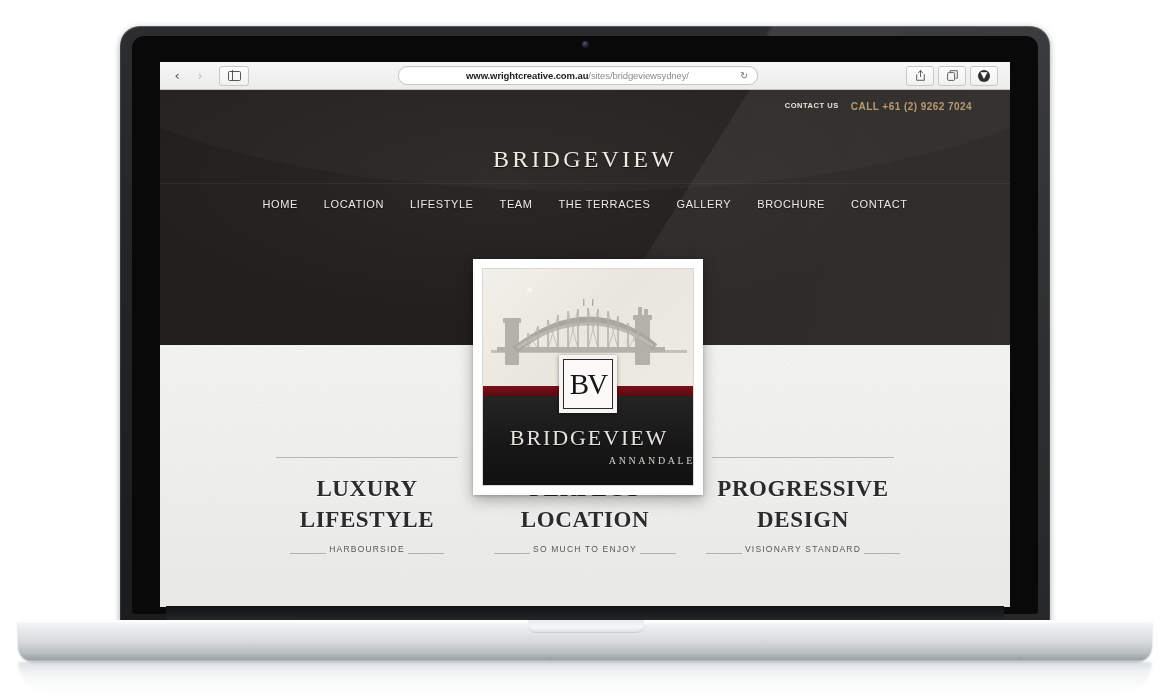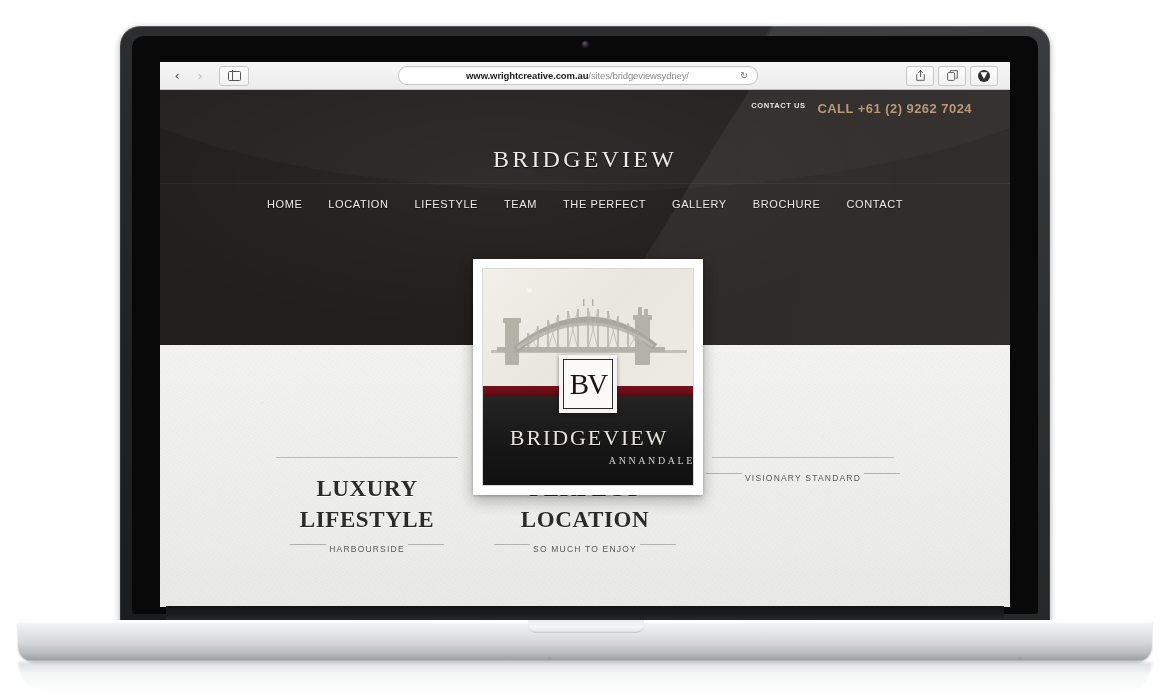--- a/index.html
+++ b/index.html
@@ -222,21 +222,21 @@
   .topbar {
     position: absolute; top: 0; left: 0; width: 850px; height: 62px;
     z-index: 4;
     display: flex; justify-content: flex-end; align-items: flex-start;
     padding: 11px 38px 0 0;
   }
   .contact-us {
     font-size: 7.5px; color: #e8e4df; letter-spacing: 0.55px;
     font-weight: 700; margin-right: 12px;
   }
-  .call-link { font-size: 13px; color: #b99a72; letter-spacing: 0.45px; font-weight: 700; }
+  .call-link { font-size: 10px; color: #b99a72; letter-spacing: 0.45px; font-weight: 700; }
 
   .brand {
     position: absolute; top: 56px; left: 0; width: 850px;
     text-align: center; z-index: 4;
   }
   .brand-text {
     font-family: "Liberation Serif", serif;
     font-size: 24px; letter-spacing: 3.2px;
     color: #efeae4;
     text-shadow: 0 1px 1px rgba(0,0,0,0.7);
@@ -360,21 +360,21 @@
     background: #b8b8b6;
   }
   .feat-title {
     font-family: "Liberation Serif", serif;
     font-size: 23px; line-height: 1.36;
     color: #2b2b2b; letter-spacing: 0.6px;
     text-shadow: 0 1px 0 rgba(255,255,255,0.9);
     font-weight: bold;
   }
   .feat-sub-row {
-    display: flex; align-items: flex-start; justify-content: center;
+    display: flex; align-items: flex-end; justify-content: center;
     gap: 3px; margin-top: 8px;
   }
   .feat-sub-line { width: 36px; height: 1px; background: #b2b2b0; }
   .feat-sub {
     font-size: 8.5px; letter-spacing: 1.2px;
     color: #57575a; white-space: nowrap;
     font-family: "Liberation Sans", sans-serif;
   }
 </style>
 </head>
@@ -447,21 +447,21 @@
 
         <div class="brand">
           <span class="brand-text">BRIDGEVIEW</span>
         </div>
 
         <div class="navbar">
           <span class="nav-item">HOME</span>
           <span class="nav-item">LOCATION</span>
           <span class="nav-item">LIFESTYLE</span>
           <span class="nav-item">TEAM</span>
-          <span class="nav-item">THE PERFECT</span>
+          <span class="nav-item">THE TERRACES</span>
           <span class="nav-item">GALLERY</span>
           <span class="nav-item">BROCHURE</span>
           <span class="nav-item">CONTACT</span>
         </div>
       </div>
 
       <div class="band">
         <div class="features">
 
           <div class="feat">
@@ -485,20 +485,24 @@
             </div>
             <div class="feat-sub-row">
               <span class="feat-sub-line"></span>
               <span class="feat-sub">SO MUCH TO ENJOY</span>
               <span class="feat-sub-line"></span>
             </div>
           </div>
 
           <div class="feat">
             <div class="feat-rule"></div>
+            <div class="feat-title">
+              <div>PROGRESSIVE</div>
+              <div>DESIGN</div>
+            </div>
             <div class="feat-sub-row">
               <span class="feat-sub-line"></span>
               <span class="feat-sub">VISIONARY STANDARD</span>
               <span class="feat-sub-line"></span>
             </div>
           </div>
 
         </div>
       </div>
 

